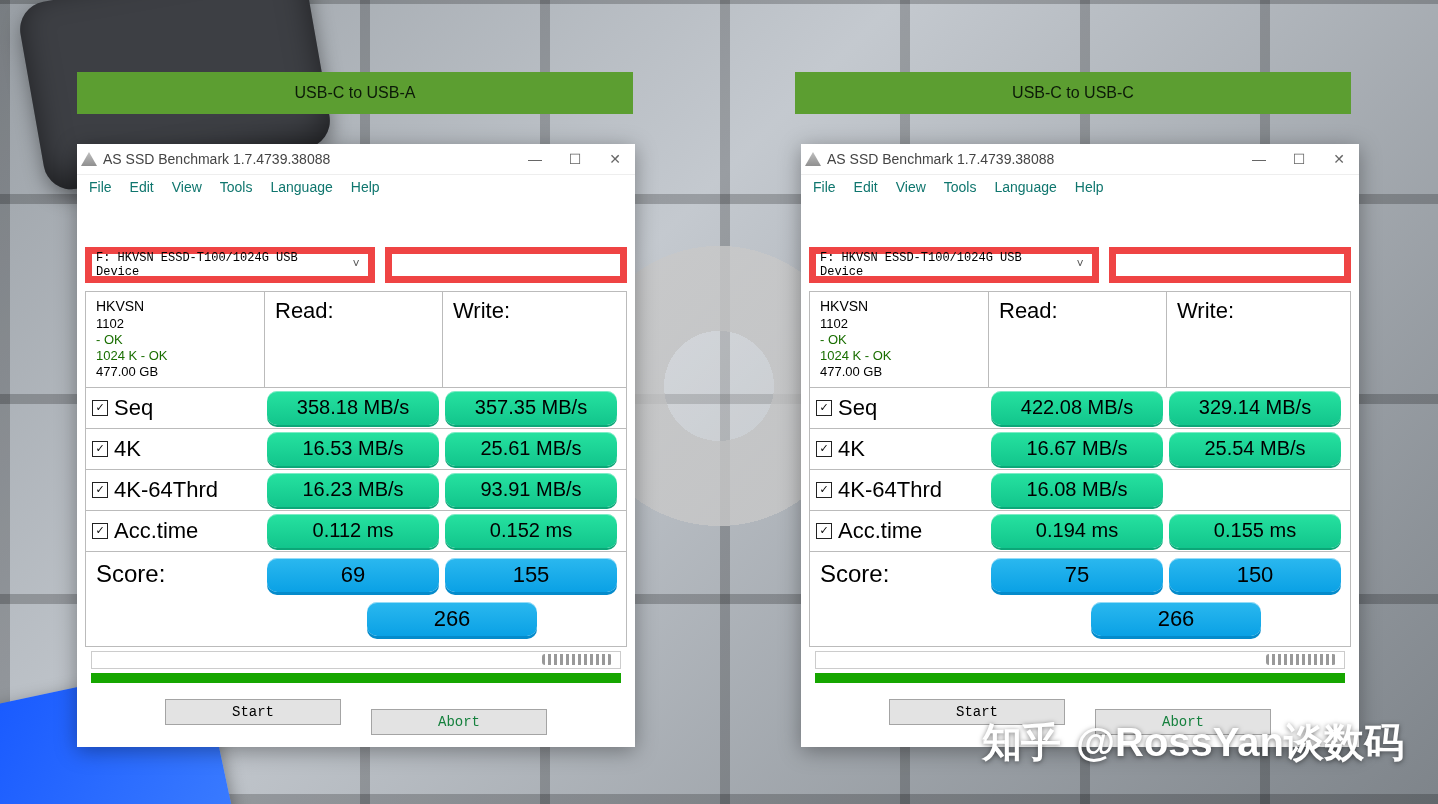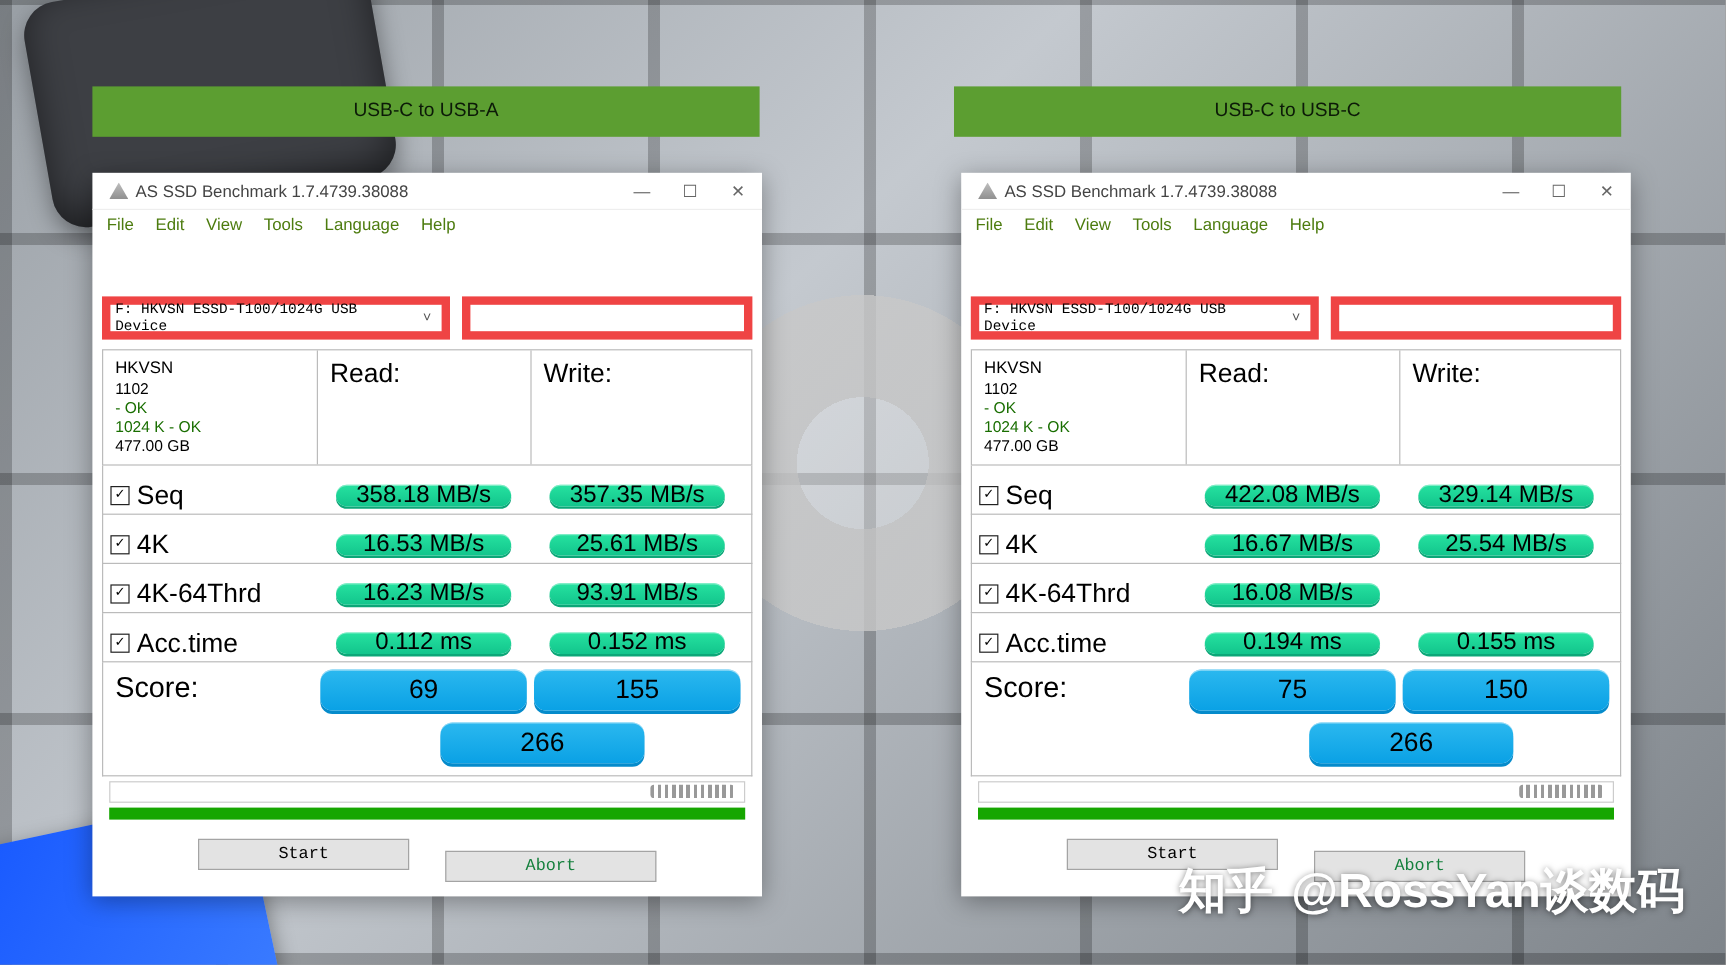--- a/index.html
+++ b/index.html
@@ -70,37 +70,37 @@
     box-shadow: 0 4px 20px rgba(0,0,0,.35);
   }
   .win.left  { left: 77px;  }
   .win.right { left: 801px; }
   .titlebar {
     height: 30px;
     display: flex;
     align-items: center;
     color: #444;
     font-size: 14px;
-    padding-left: 14px;
+    padding-left: 4px;
     border-bottom: 1px solid #eee;
   }
   .titlebar .ico {
     width: 16px; height: 14px; margin-right: 6px;
     background: linear-gradient(#bfbfbf,#8f8f8f);
     clip-path: polygon(0 100%, 50% 0, 100% 100%);
   }
   .titlebar .caption { flex: 1; }
   .winbtn { width: 40px; height: 100%; display:flex; align-items:center; justify-content:center; font-size:14px; color:#666; }
 
   .menubar {
     display: flex;
     gap: 18px;
     padding: 4px 12px;
     font-size: 14px;
-    color: #4d7c0f;
+    color: #0f766e;
   }
 
   .devrow {
     display: flex;
     gap: 10px;
     padding: 4px 8px 6px;
   }
   .dropdown {
     border: 7px solid #ef4444;
     height: 22px;
@@ -133,27 +133,27 @@
     display: grid;
     grid-template-columns: 178px 178px 178px;
     border: 1px solid #bbb;
     border-top: none;
     align-items: center;
     height: 40px;
   }
   .rlabel { display:flex; align-items:center; font-size:22px; padding-left:6px; gap:6px; }
   .chk { width:14px; height:14px; border:1px solid #222; display:inline-flex; align-items:center; justify-content:center; font-size:11px; line-height:1; }
   .pill {
-    margin: 16px;
+    margin: 3px;
     border-radius: 10px;
     background: linear-gradient(#26e2a0, #12c58c);
     box-shadow: 0 2px 0 #0ca778, inset 0 1px 0 rgba(255,255,255,.4);
     font-size: 20px;
     display:flex; align-items:center; justify-content:center;
-    height: 18px;
+    height: 34px;
     font-weight: 500;
   }
   .scorerow {
     display: grid;
     grid-template-columns: 178px 178px 178px;
     border: 1px solid #bbb;
     border-top: none;
     padding-bottom: 8px;
     position: relative;
   }

